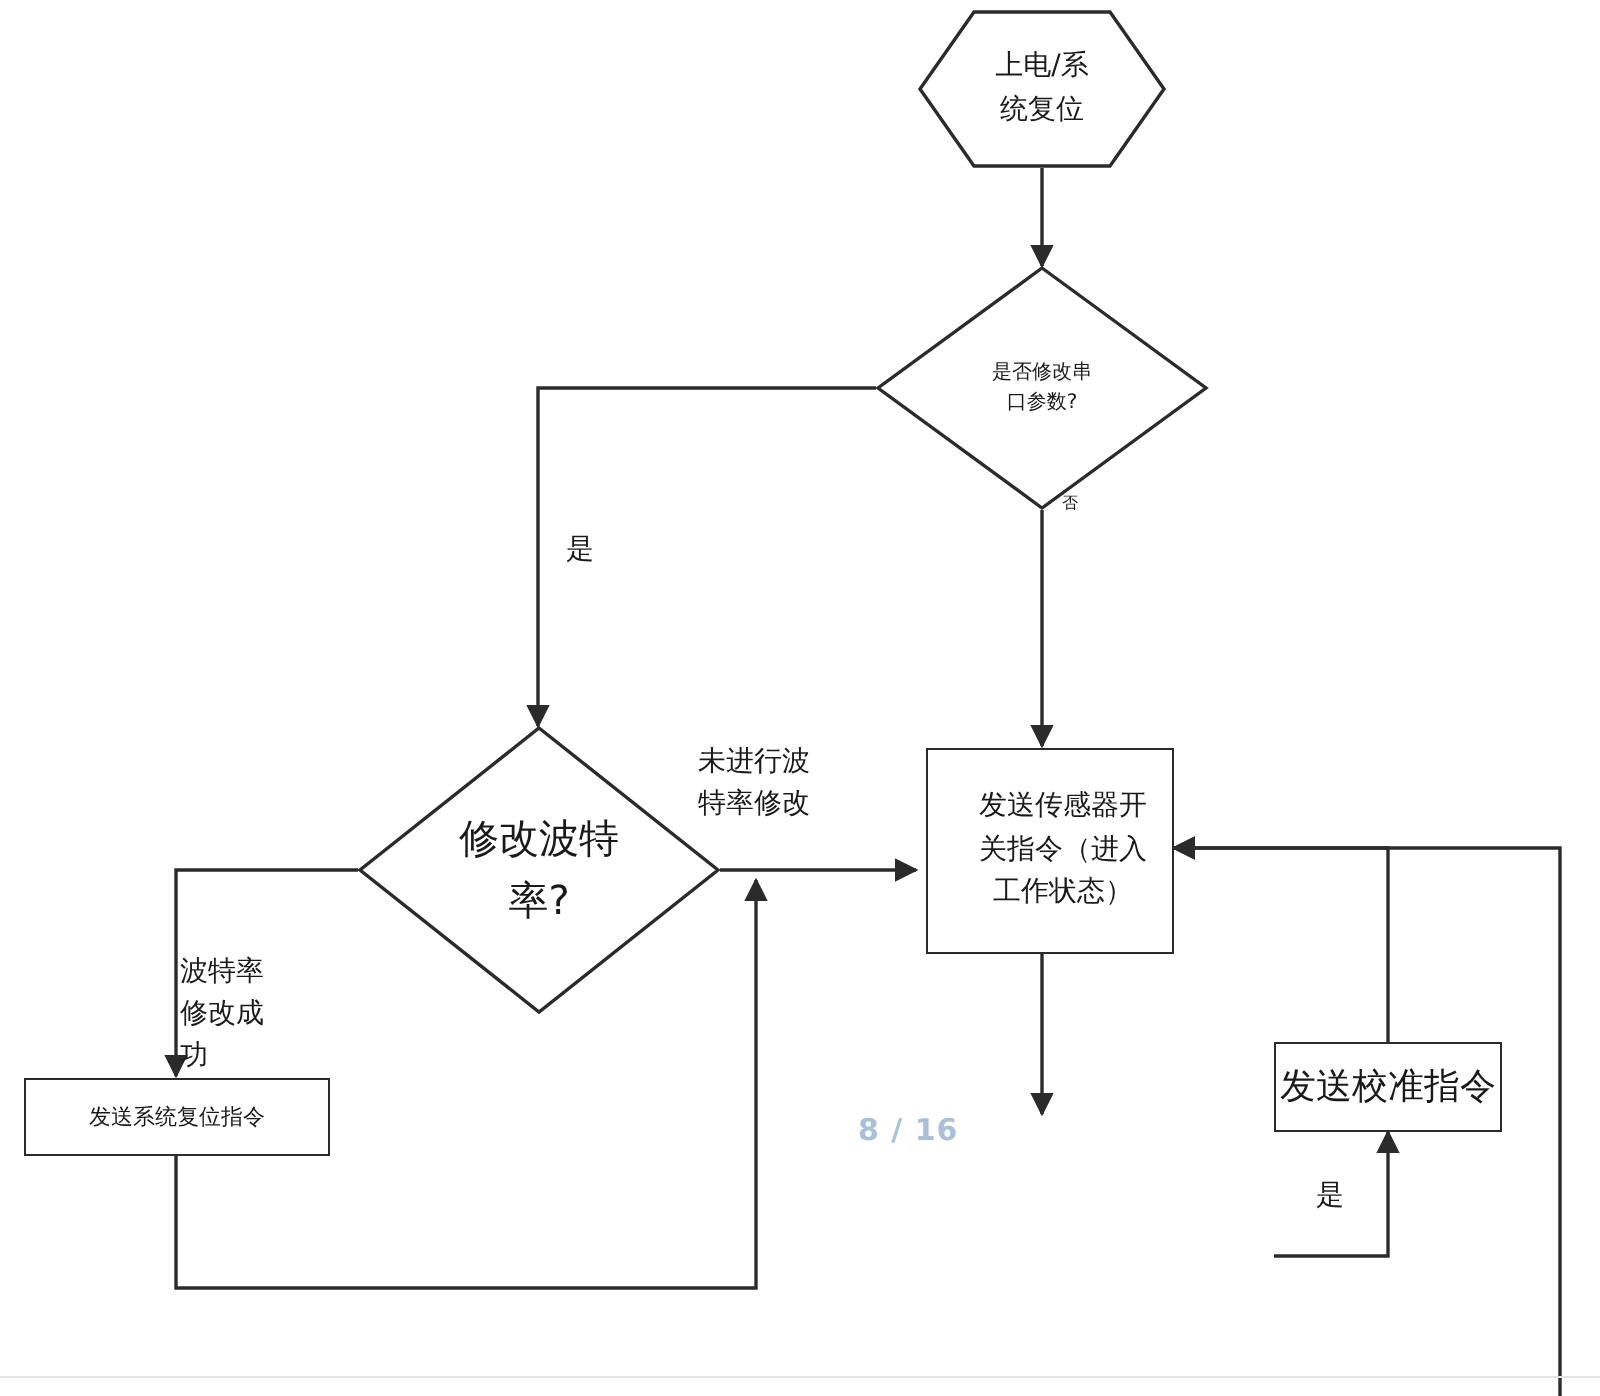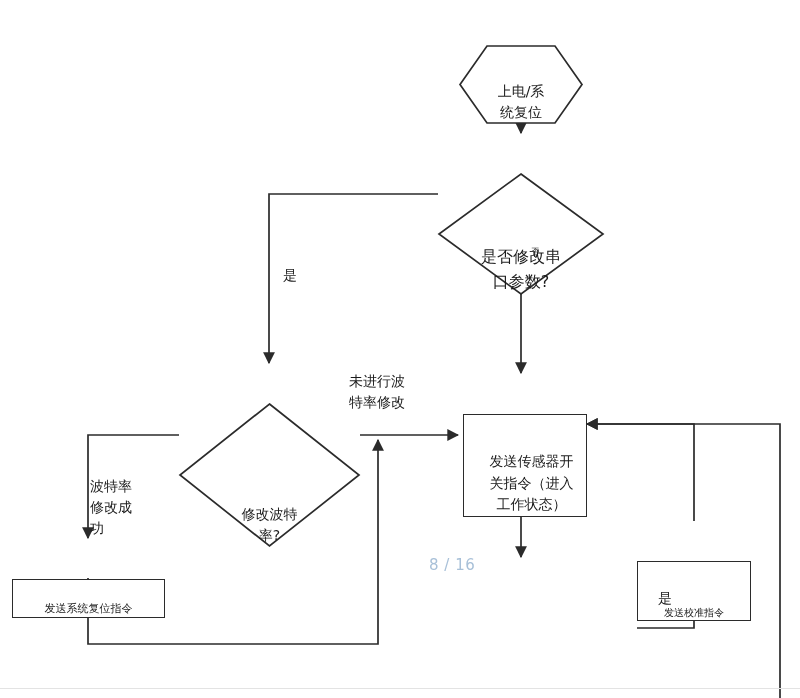--- a/index.html
+++ b/index.html
@@ -22,27 +22,26 @@
     position: absolute;
     left: 0;
     top: 0;
     width: 800px;
     height: 698px;
   }
   .node {
     position: absolute;
     box-sizing: border-box;
     display: flex;
-    align-items: flex-end;
+    align-items: center;
     justify-content: center;
     text-align: center;
     color: #1a1a1a;
     line-height: 1.55;
     z-index: 3;
-    margin-top: 40px;
   }
   .node-process {
     border: 1.6px solid #2b2b2b;
     background: #ffffff;
   }
   .node-hex, .node-decision {
     background: transparent;
   }
   .node-hex svg, .node-decision svg {
     position: absolute;
@@ -107,60 +106,60 @@
       <path d="M 521 477 L 521 557" marker-end="url(#arrow)"></path>
 
       <path d="M 637 628 L 694 628 L 694 566" marker-end="url(#arrow)"></path>
 
       <path d="M 694 521 L 694 424 L 587 424" marker-end="url(#arrow)"></path>
 
       <path d="M 780 698 L 780 424 L 587 424" marker-end="url(#arrow)"></path>
     </g>
   </svg>
 
-  <div class="page-marker" style="left:429px; top:556px; font-size:15px;">8 / 16</div>
+  <div class="page-marker" style="left:429px; top:556px; font-size:15px;font-weight:bold;">8 / 16</div>
 
   <div class="footer-rule" style="top:688px;"></div>
 
   <div class="node node-hex" style="left:459px; top:5px; width:124px; height:79px; font-size:14px;">
     <svg width="124" height="79" viewBox="0 0 124 79">
       <polygon points="28,1 96,1 123,39.5 96,78 28,78 1,39.5" fill="#ffffff" stroke="#2b2b2b" stroke-width="1.7"></polygon>
     </svg>
     <span class="node-label">上电/系
 统复位</span>
   </div>
 
-  <div class="node node-decision" style="left:438px; top:133px; width:166px; height:122px; font-size:16px;">
+  <div class="node node-decision" style="left:438px; top:133px; width:166px; height:122px; font-size:10px;">
     <svg width="166" height="122" viewBox="0 0 166 122">
       <polygon points="83,1 165,61 83,121 1,61" fill="#ffffff" stroke="#2b2b2b" stroke-width="1.7"></polygon>
     </svg>
     <span class="node-label">是否修改串
 口参数?</span>
   </div>
 
-  <div class="node node-decision" style="left:179px; top:363px; width:181px; height:144px; font-size:14px;">
+  <div class="node node-decision" style="left:179px; top:363px; width:181px; height:144px; font-size:20px;">
     <svg width="181" height="144" viewBox="0 0 181 144">
       <polygon points="90.5,1 180,72 90.5,143 1,72" fill="#ffffff" stroke="#2b2b2b" stroke-width="1.7"></polygon>
     </svg>
     <span class="node-label">修改波特
 率?</span>
   </div>
 
   <div class="node node-process" style="left:463px; top:374px; width:124px; height:103px; font-size:14px;padding-left:13px;">
     <span class="node-label">发送传感器开
 关指令（进入
 工作状态）</span>
   </div>
 
   <div class="node node-process" style="left:12px; top:539px; width:153px; height:39px; font-size:11px;">
     <span class="node-label">发送系统复位指令</span>
   </div>
 
 
-  <div class="node node-process" style="left:637px; top:521px; width:114px; height:60px; font-size:10px;">
+  <div class="node node-process" style="left:637px; top:521px; width:114px; height:45px; font-size:18px;">
     <span class="node-label">发送校准指令</span>
   </div>
 
   <div class="edge-label" style="left:283px; top:265px; font-size:14px;">是</div>
 
   <div class="edge-label" style="left:531px; top:246px; font-size:8px;">否</div>
 
   <div class="edge-label" style="left:349px; top:371px; font-size:14px;text-align:center;">未进行波
 特率修改</div>
 

